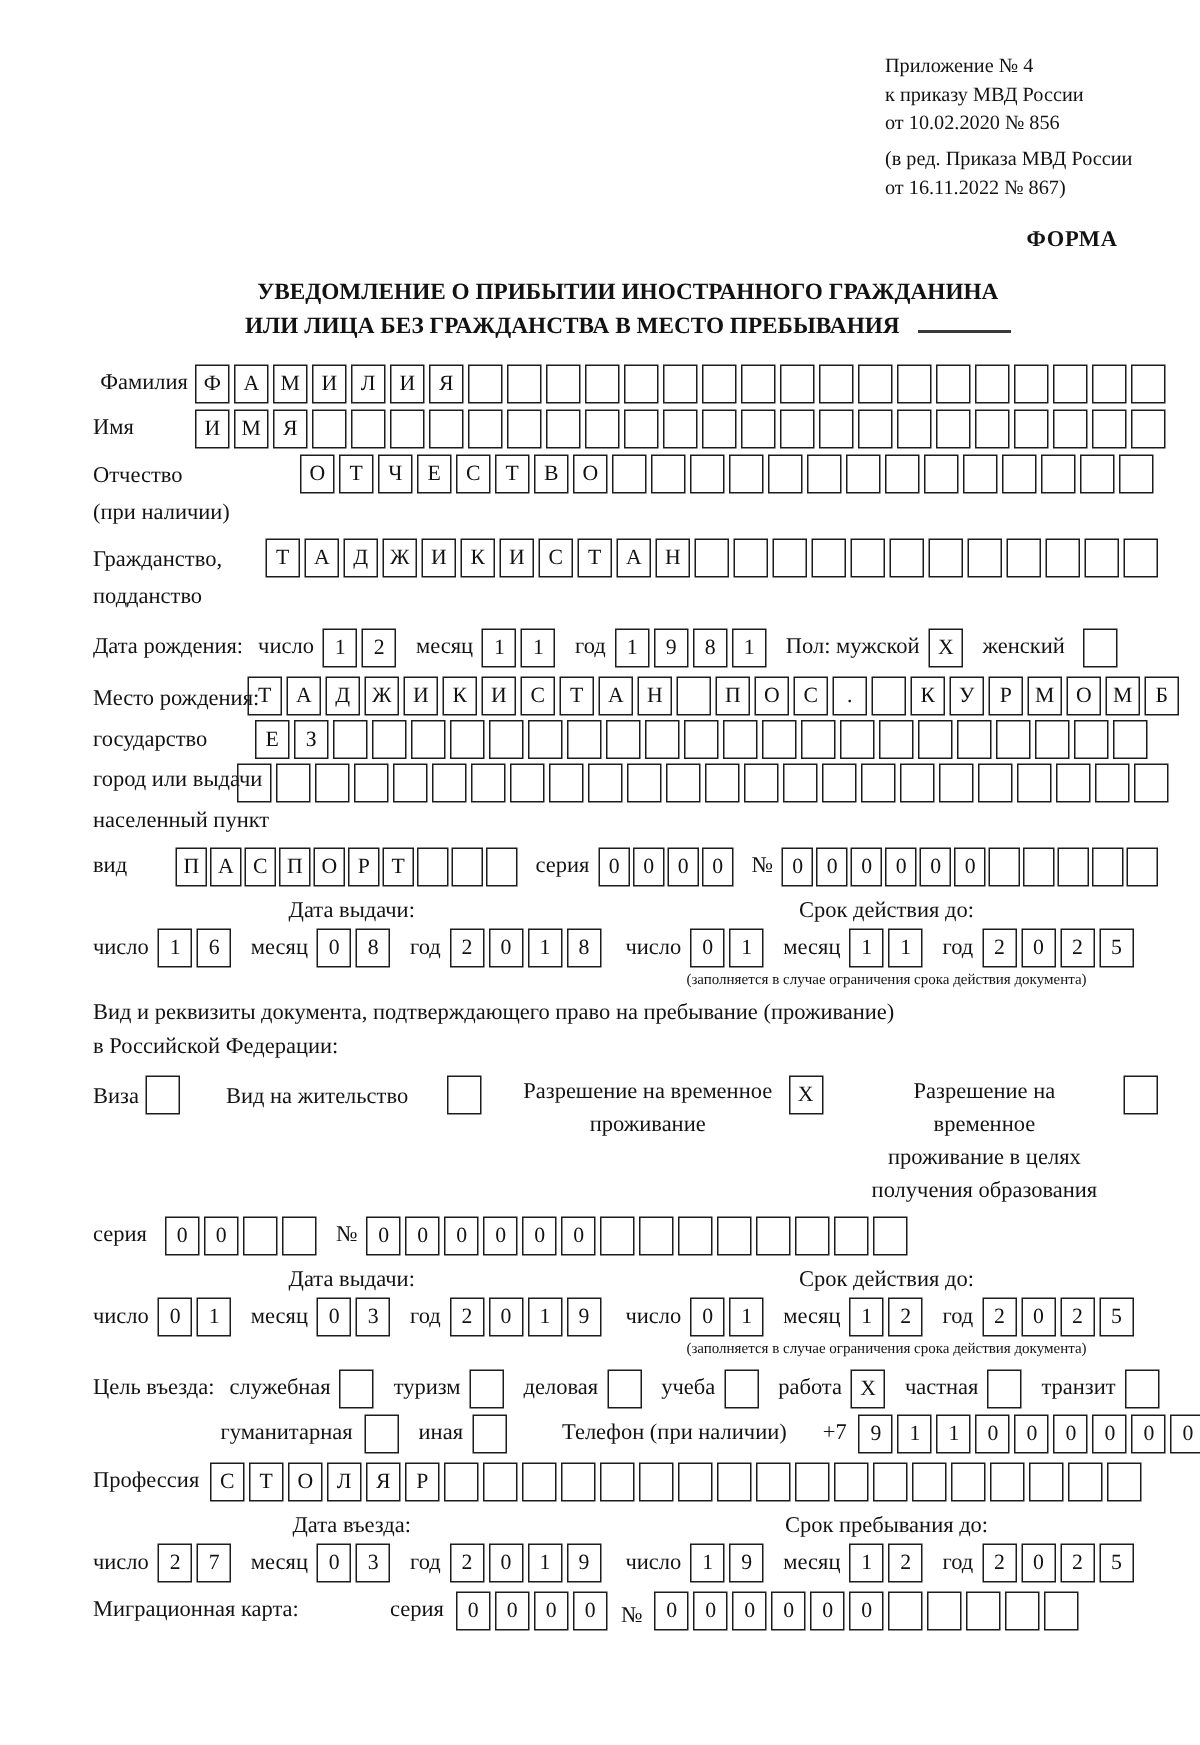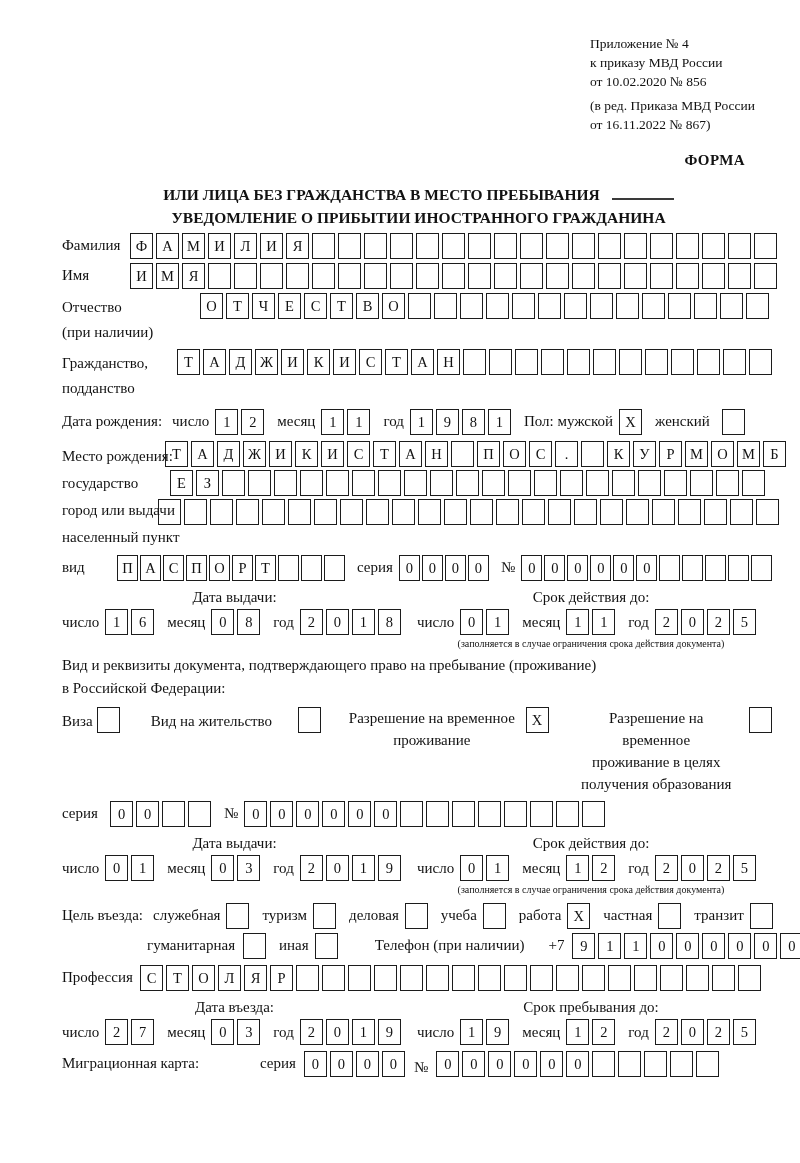--- a/index.html
+++ b/index.html
@@ -36,21 +36,21 @@
 
   .dates { display:flex; margin-top:8px; }
   .dcol-l { width:345px; }
   .dcol-r { flex:1; }
   .dhead { text-align:center; margin-bottom:3px; }
   .drow { display:flex; align-items:center; }
   .note { font-size:10px; text-align:center; margin-top:3px; }
 
   .opts { display:flex; align-items:flex-start; margin-top:10px; }
   .optml { text-align:center; line-height:22px; }
-  .mt6 { margin-top:6px; } .mt8 { margin-top:8px; } .mt10 { margin-top:6px; } .mt14 { margin-top:4px; }
+  .mt6 { margin-top:6px; } .mt8 { margin-top:8px; } .mt10 { margin-top:6px; } .mt14 { margin-top:14px;text-align:center; }
 
   .center-b { text-align:center; font-weight:bold; margin-top:8px; font-size:14.5px; }
 
   .posrel { position:relative; }
   .abslbl { position:absolute; left:0; top:2px; line-height:27px; }
 </style>
 </head>
 <body>
 
 <div class="page">
@@ -59,22 +59,22 @@
     <div>Приложение № 4</div>
     <div>к приказу МВД России</div>
     <div>от 10.02.2020 № 856</div>
     <div class="gap">(в ред. Приказа МВД России</div>
     <div>от 16.11.2022 № 867)</div>
   </div>
 
   <div class="forma">ФОРМА</div>
 
   <div class="title">
+    <div>УВЕДОМЛЕНИЕ О ПРИБЫТИИ ИНОСТРАННОГО ГРАЖДАНИНА</div>
     <div><span>ИЛИ ЛИЦА БЕЗ ГРАЖДАНСТВА В МЕСТО ПРЕБЫВАНИЯ</span><span class="blank-line"></span></div>
-    <div>УВЕДОМЛЕНИЕ О ПРИБЫТИИ ИНОСТРАННОГО ГРАЖДАНИНА</div>
   </div>
 
 
   <div class="row mt14">
     <div class="lbl" style="width:68px">Фамилия</div>
     <div class="cells">
         <span class="c">Ф</span>
         <span class="c">А</span>
         <span class="c">М</span>
         <span class="c">И</span>

